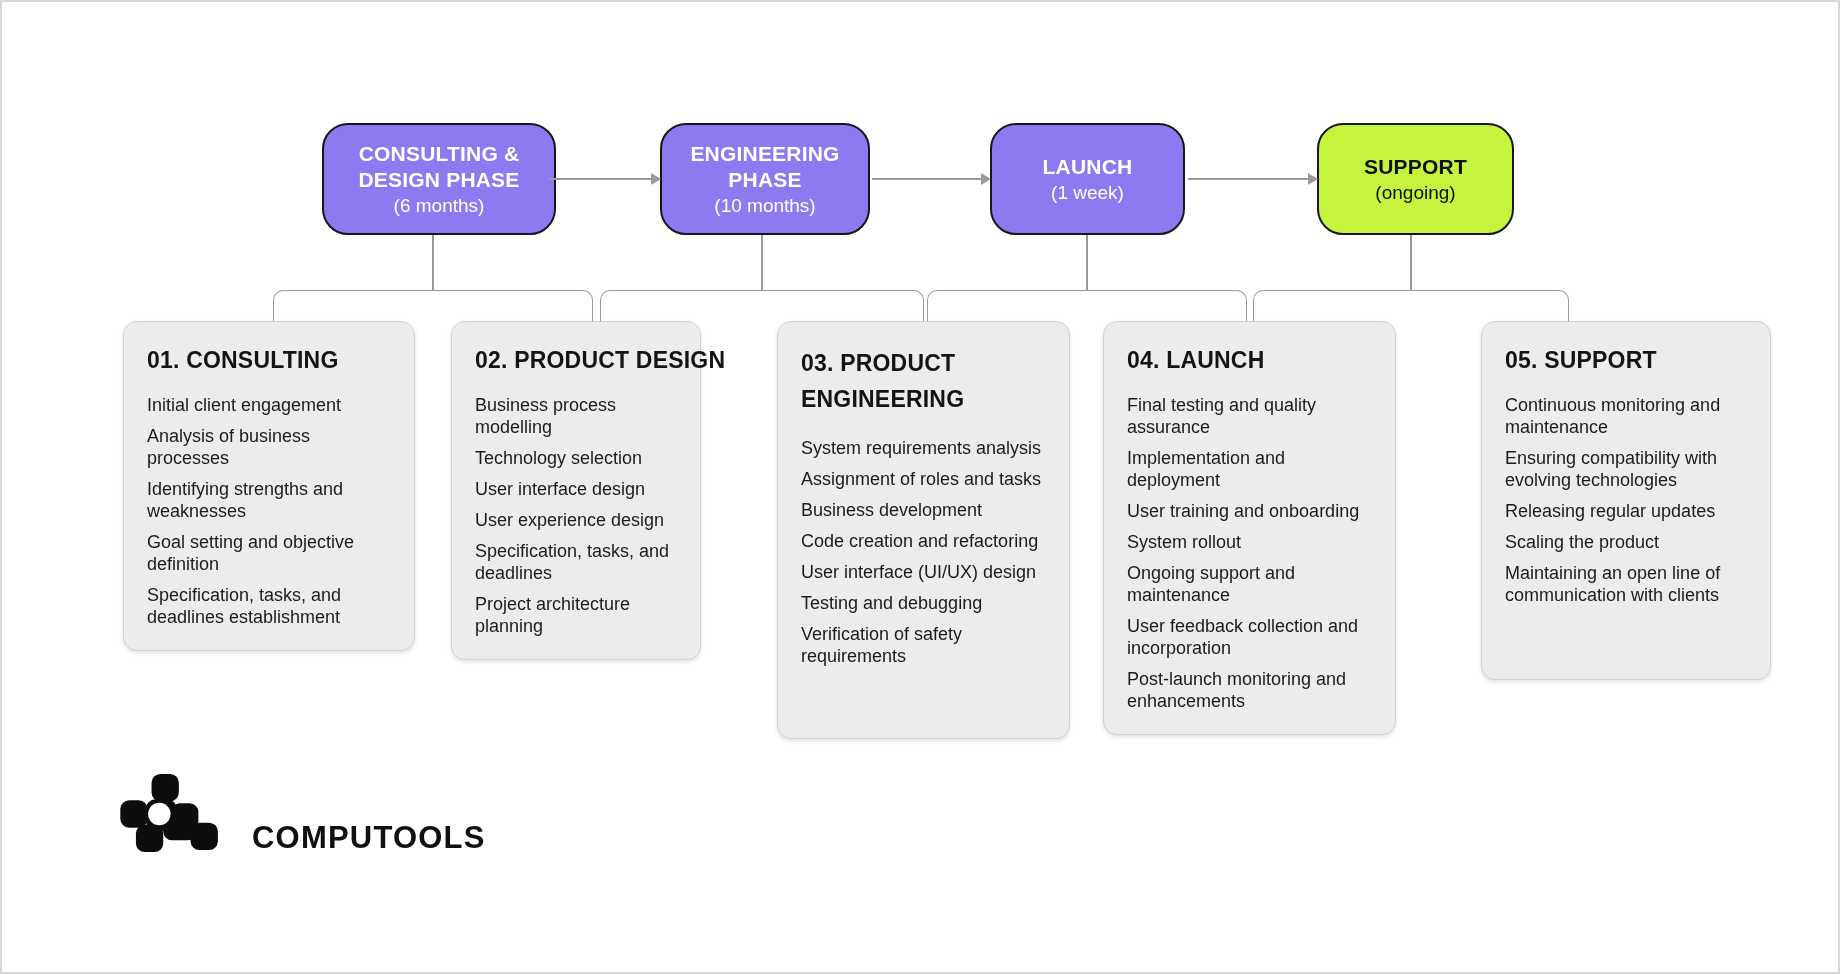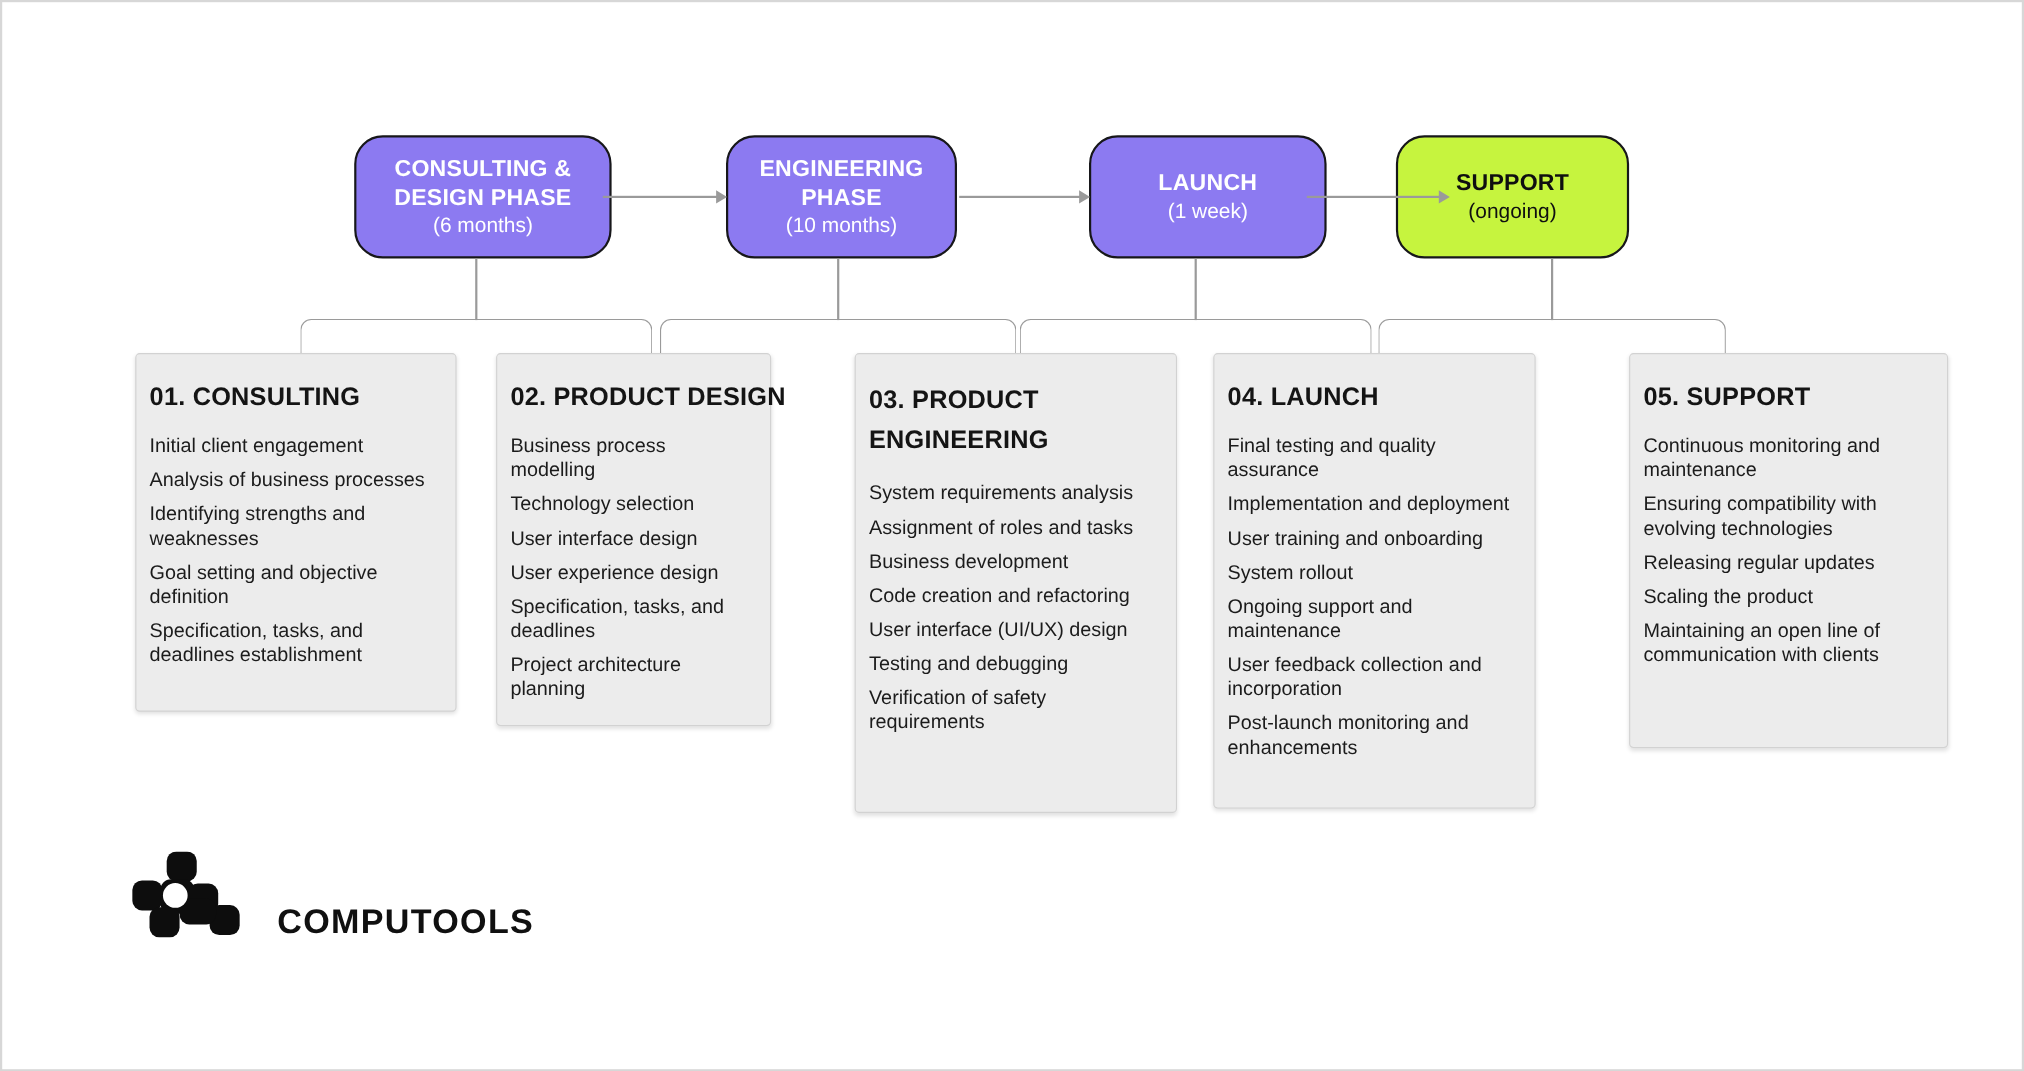--- a/index.html
+++ b/index.html
@@ -30,23 +30,23 @@
   .stem{position:absolute;top:233px;height:56px;width:2px;background:var(--connector,#9a9a9a);}
   .bracket{
     position:absolute;top:288px;height:46px;box-sizing:border-box;
     border:1.5px solid var(--connector,#9a9a9a);border-bottom:none;
     border-radius:10px 10px 0 0;background:transparent;z-index:1;
   }
   
   .card{
     position:absolute;top:319px;box-sizing:border-box;z-index:2;
     background:var(--card-bg,#ececec);
-    border:1px solid #d2d2d2;border-radius:4px;
+    border:1px solid #d2d2d2;border-radius:14px;
     box-shadow:0 2px 4px rgba(0,0,0,.12);
-    padding:24px 22px 22px 12px;color:#1b1b1b;
+    padding:24px 22px 22px 23px;color:#1b1b1b;
   }
   .card-heading{
     font-size:23px;font-weight:600;letter-spacing:.2px;color:#141414;
     line-height:28px;margin-bottom:20px;white-space:nowrap;
   }
   .card-heading.center{white-space:normal;text-align:left;line-height:1.55;}
   .item{font-size:18px;line-height:22px;margin-bottom:9px;}
   .item:last-child{margin-bottom:0;}
   
   .logo{position:absolute;left:118px;top:772px;display:flex;align-items:flex-end;gap:26px;}
@@ -62,25 +62,25 @@
 <div class="canvas">
 
   <div class="phase" style="left:320px;width:234px">
     <div class="phase-title">CONSULTING &amp; DESIGN PHASE</div>
     <div class="phase-duration">(6 months)</div>
   </div>
   <div class="phase" style="left:658px;width:210px">
     <div class="phase-title">ENGINEERING PHASE</div>
     <div class="phase-duration">(10 months)</div>
   </div>
-  <div class="phase" style="left:988px;width:216px">
+  <div class="phase" style="left:988px;width:195px">
     <div class="phase-title">LAUNCH</div>
     <div class="phase-duration">(1 week)</div>
   </div>
-  <div class="phase lime" style="left:1267px;width:212px">
+  <div class="phase lime" style="left:1315px;width:197px">
     <div class="phase-title">SUPPORT</div>
     <div class="phase-duration">(ongoing)</div>
   </div>
 
   <div class="arrow" style="left:546px;width:104px"></div>
   <div class="arrow" style="left:870px;width:110px"></div>
   <div class="arrow" style="left:1186px;width:121px"></div>
 
   <div class="stem" style="left:430px"></div>
   <div class="stem" style="left:759px"></div>

